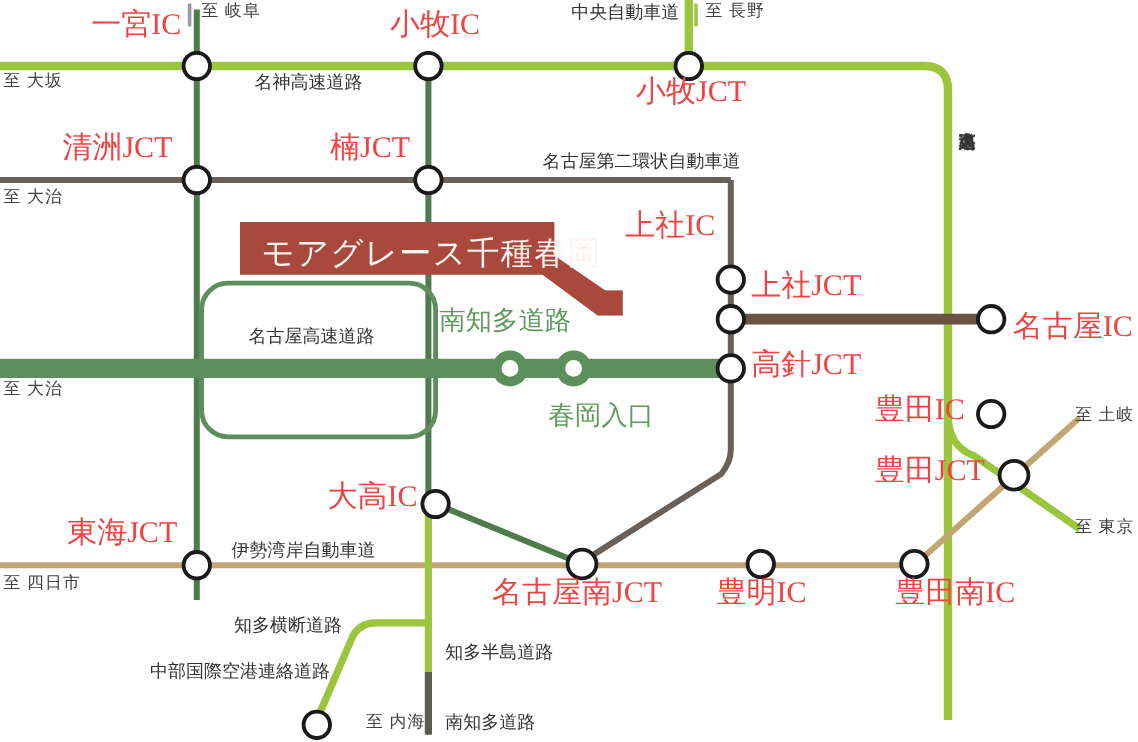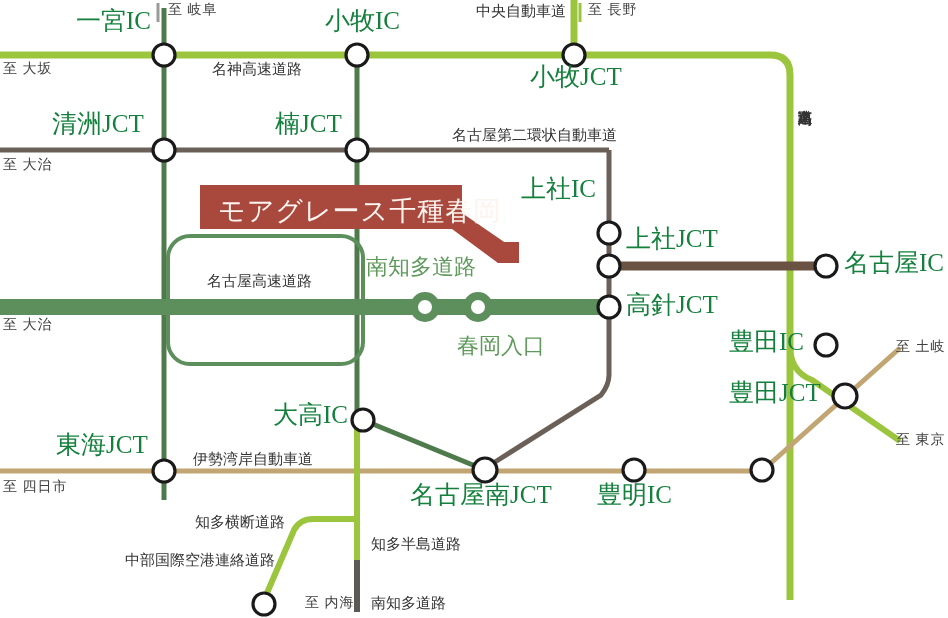--- a/index.html
+++ b/index.html
@@ -1,20 +1,20 @@
 <!DOCTYPE html>
 <html><head>
 <meta charset="utf-8">
 <style>
   html,body{margin:0;padding:0;background:#ffffff;}
   body{width:948px;height:618px;overflow:hidden;
        font-family:"Liberation Serif","DejaVu Serif",serif;}
   #map-root{position:relative;width:948px;height:618px;background:#fff;}
   svg.roads{position:absolute;left:0;top:0;width:948px;height:618px;}
-  .lbl{position:absolute;white-space:nowrap;color:#15803d;line-height:1;}
+  .lbl{position:absolute;white-space:nowrap;color:#ef4444;line-height:1;}
   .node-name{font-size:25px;}
   .road-name{font-size:15px;color:#333;}
   .dir-name{font-size:14px;color:#404040;letter-spacing:1px;}
   .entry-name{font-size:22px;color:#5f9a5c;}
   .vert{writing-mode:vertical-rl;text-orientation:upright;}
   .callout-text{position:absolute;color:#fdf3ef;font-size:27px;white-space:nowrap;
                 letter-spacing:1px;}
 </style>
 </head>
 <body>
@@ -97,27 +97,28 @@
   <div class="callout-text" style="left:218px;top:193px;">モアグレース千種春岡</div>
 
   <div class="lbl node-name" style="left:76px;top:8px;">一宮IC</div>
   <div class="lbl node-name" style="left:325px;top:8px;">小牧IC</div>
   <div class="lbl node-name" style="left:530px;top:64px;">小牧JCT</div>
   <div class="lbl node-name" style="left:52px;top:111px;">清洲JCT</div>
   <div class="lbl node-name" style="left:275px;top:111px;">楠JCT</div>
   <div class="lbl node-name" style="left:521px;top:176px;">上社IC</div>
   <div class="lbl node-name" style="left:626px;top:226px;">上社JCT</div>
   <div class="lbl node-name" style="left:626px;top:292px;">高針JCT</div>
-  <div class="lbl node-name" style="left:844px;top:250px;">名古屋IC</div>
+  <div class="lbl node-name" style="left:844px;top:260px;">名古屋IC</div>
   <div class="lbl node-name" style="left:729px;top:329px;">豊田IC</div>
   <div class="lbl node-name" style="left:729px;top:380px;">豊田JCT</div>
   <div class="lbl node-name" style="left:273px;top:402px;">大高IC</div>
   <div class="lbl node-name" style="left:56px;top:432px;">東海JCT</div>
   <div class="lbl node-name" style="left:410px;top:482px;">名古屋南JCT</div>
   <div class="lbl node-name" style="left:597px;top:482px;">豊明IC</div>
+  <div class="lbl node-name" style="left:746px;top:482px;">豊田南IC</div>
 
   <div class="lbl entry-name" style="left:366px;top:256px;">南知多道路</div>
   <div class="lbl entry-name" style="left:457px;top:335px;text-align:center;">春岡入口</div>
 
   <div class="lbl road-name" style="left:212px;top:62px;">名神高速道路</div>
   <div class="lbl road-name" style="left:476px;top:4px;">中央自動車道</div>
   <div class="lbl road-name" style="left:452px;top:128px;">名古屋第二環状自動車道</div>
   <div class="lbl road-name vert" style="left:797px;top:98px;">東名高速道路</div>
   <div class="lbl road-name" style="left:207px;top:274px;">名古屋高速道路</div>
   <div class="lbl road-name" style="left:193px;top:452px;">伊勢湾岸自動車道</div>

